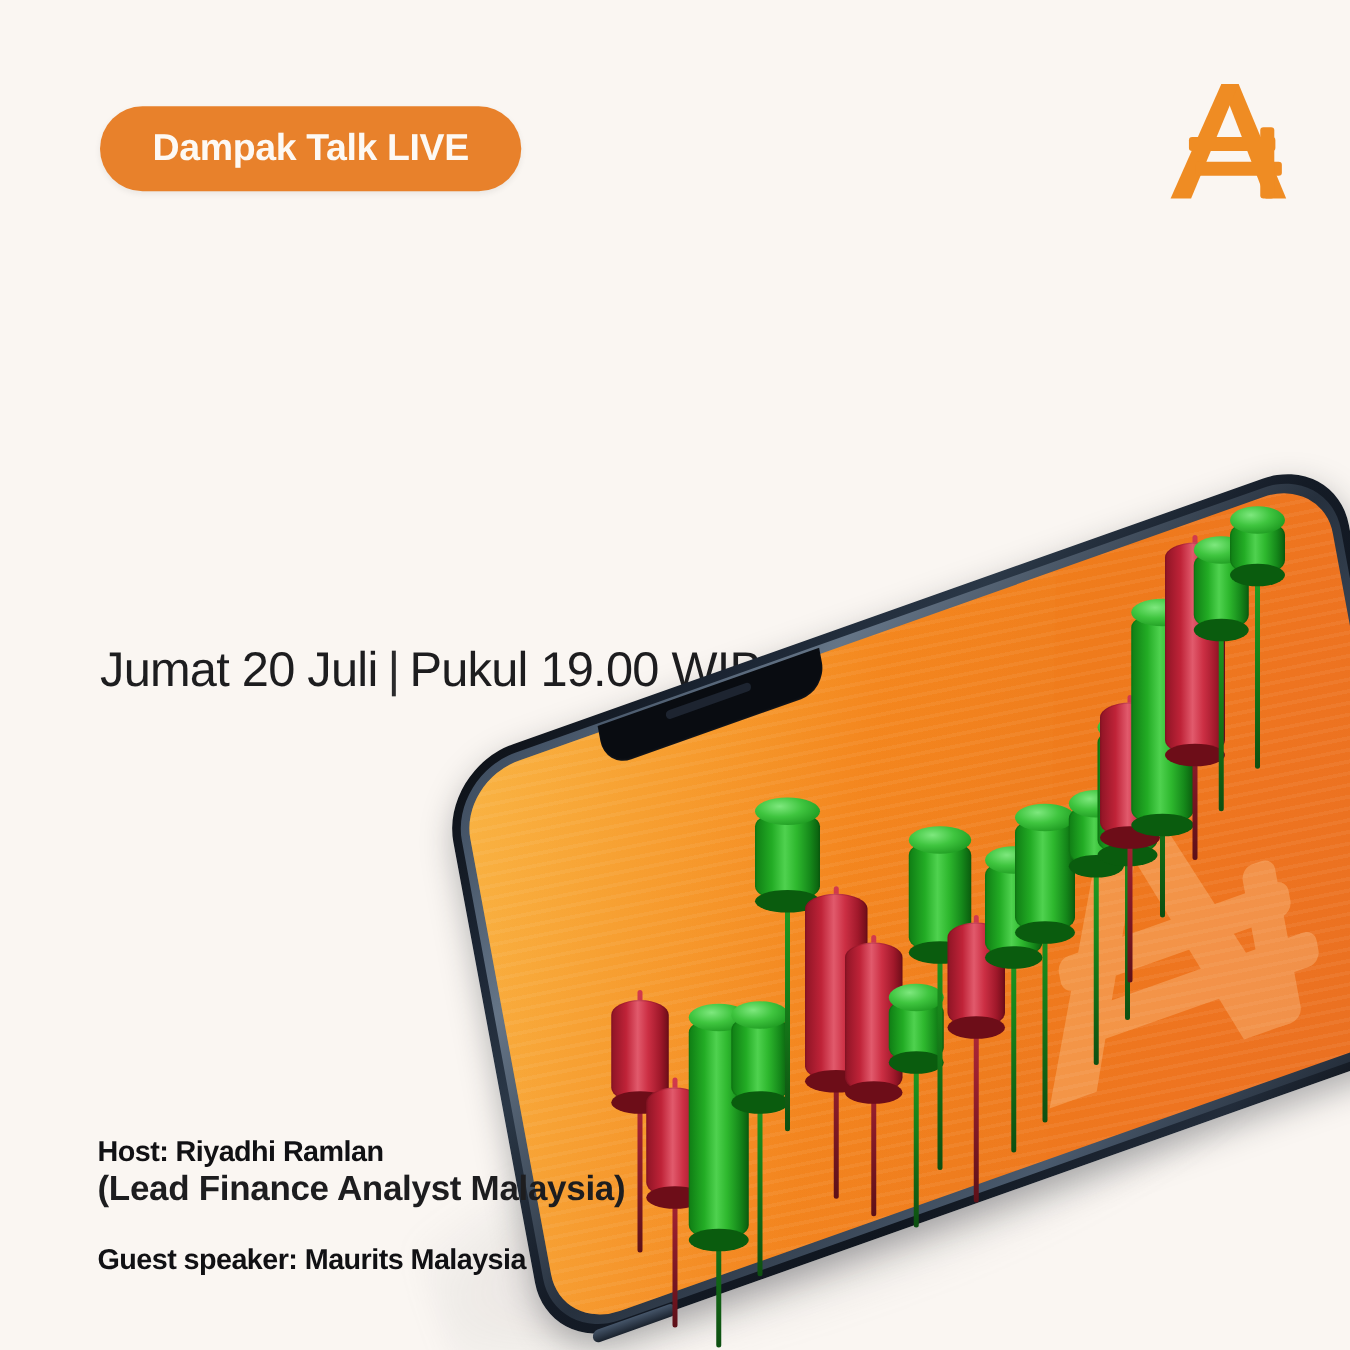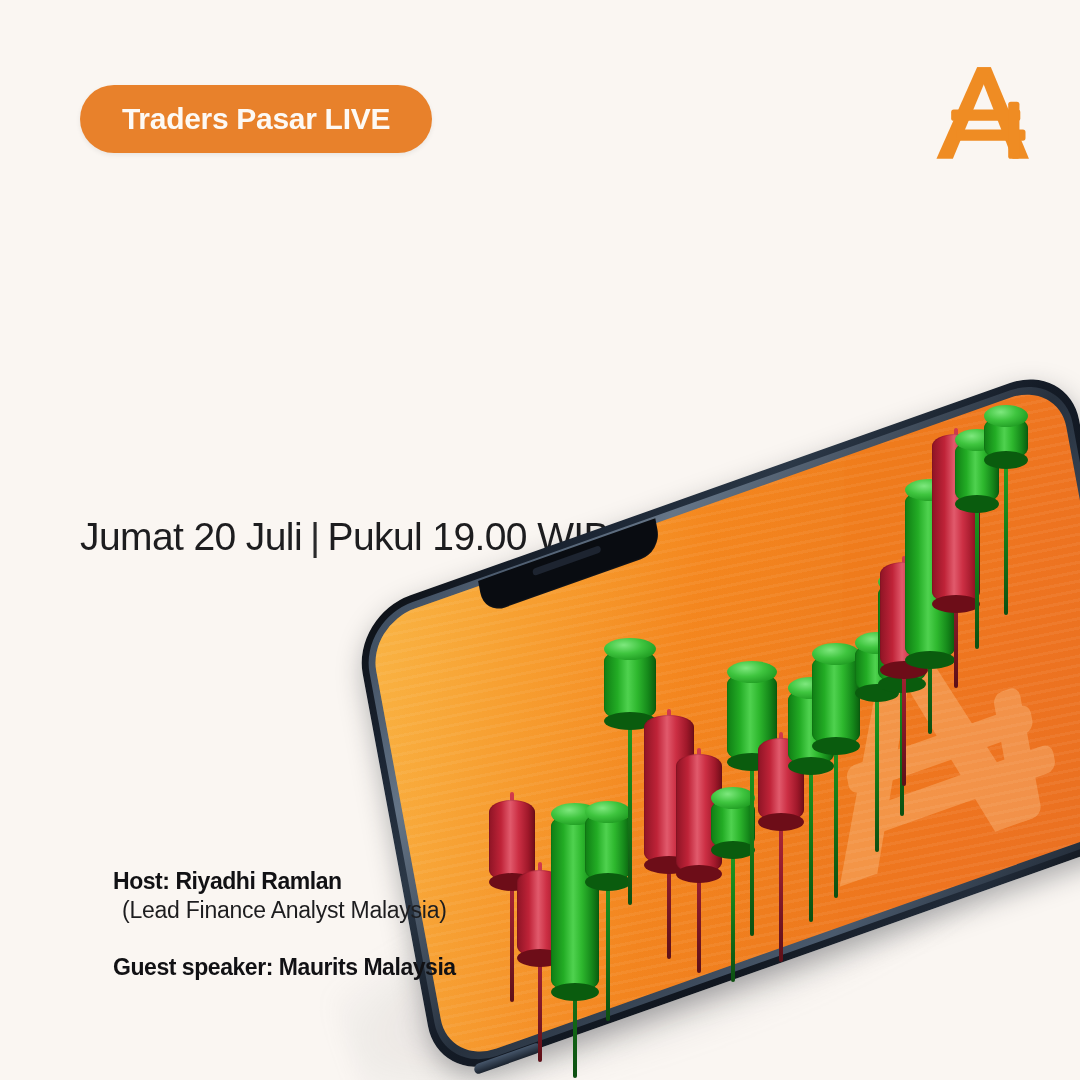--- a/index.html
+++ b/index.html
@@ -68,35 +68,35 @@
     color:#1d1d1f;
     font-size:39px;
     line-height:48px;
     font-weight:400;
     letter-spacing:-.6px;
     white-space:nowrap;
   }
   .datetime .sep { padding:0 8px; font-weight:300; color:#2a2a2c; }
 
   
-  .credits { position:absolute; left:78px; top:866px; z-index:40;margin-left:35px; }
+  .credits { position:absolute; left:78px; top:906px; z-index:40; }
   .credit-block + .credit-block { margin-top:27px; }
   .credit-name {
     color:#111114;
     font-size:23px;
     line-height:30px;
     font-weight:bold;
     letter-spacing:-.45px;
     white-space:nowrap;
   }
   .credit-role {
     color:#1d1d1f;
-    font-size:23px;
+    font-size:28px;
     line-height:29px;
-    font-weight:400;
+    font-weight:700;
     letter-spacing:-.25px;
     white-space:nowrap;
     text-align:center;
   }
 
   
   .scene {
     position:absolute;
     left:0; top:0; width:1080px; height:1080px;
     z-index:10;
@@ -382,21 +382,21 @@
     <g fill="#ef8c23">
       <path d="M52 6 L68 6 L112 112 L93 112 Z"></path>
       <path d="M52 6 L68 6 L24 112 L5 112 Z"></path>
       <rect x="22" y="55" width="80" height="13" rx="3"></rect>
       <rect x="28" y="78" width="80" height="13" rx="3"></rect>
       <rect x="88" y="46" width="13" height="66" rx="3"></rect>
     </g>
   </svg>
 
   <div class="badge">
-    <span class="badge-label">Traders Pasar LIVE</span>
+    <span class="badge-label">Dampak Talk LIVE</span>
   </div>
 
 
   <div class="datetime">
     <span>Jumat 20 Juli</span><span class="sep">|</span><span>Pukul 19.00 WIB</span>
   </div>
 
   <div class="credits">
     <div class="credit-block">
       <div class="credit-name">Host: Riyadhi Ramlan</div>

